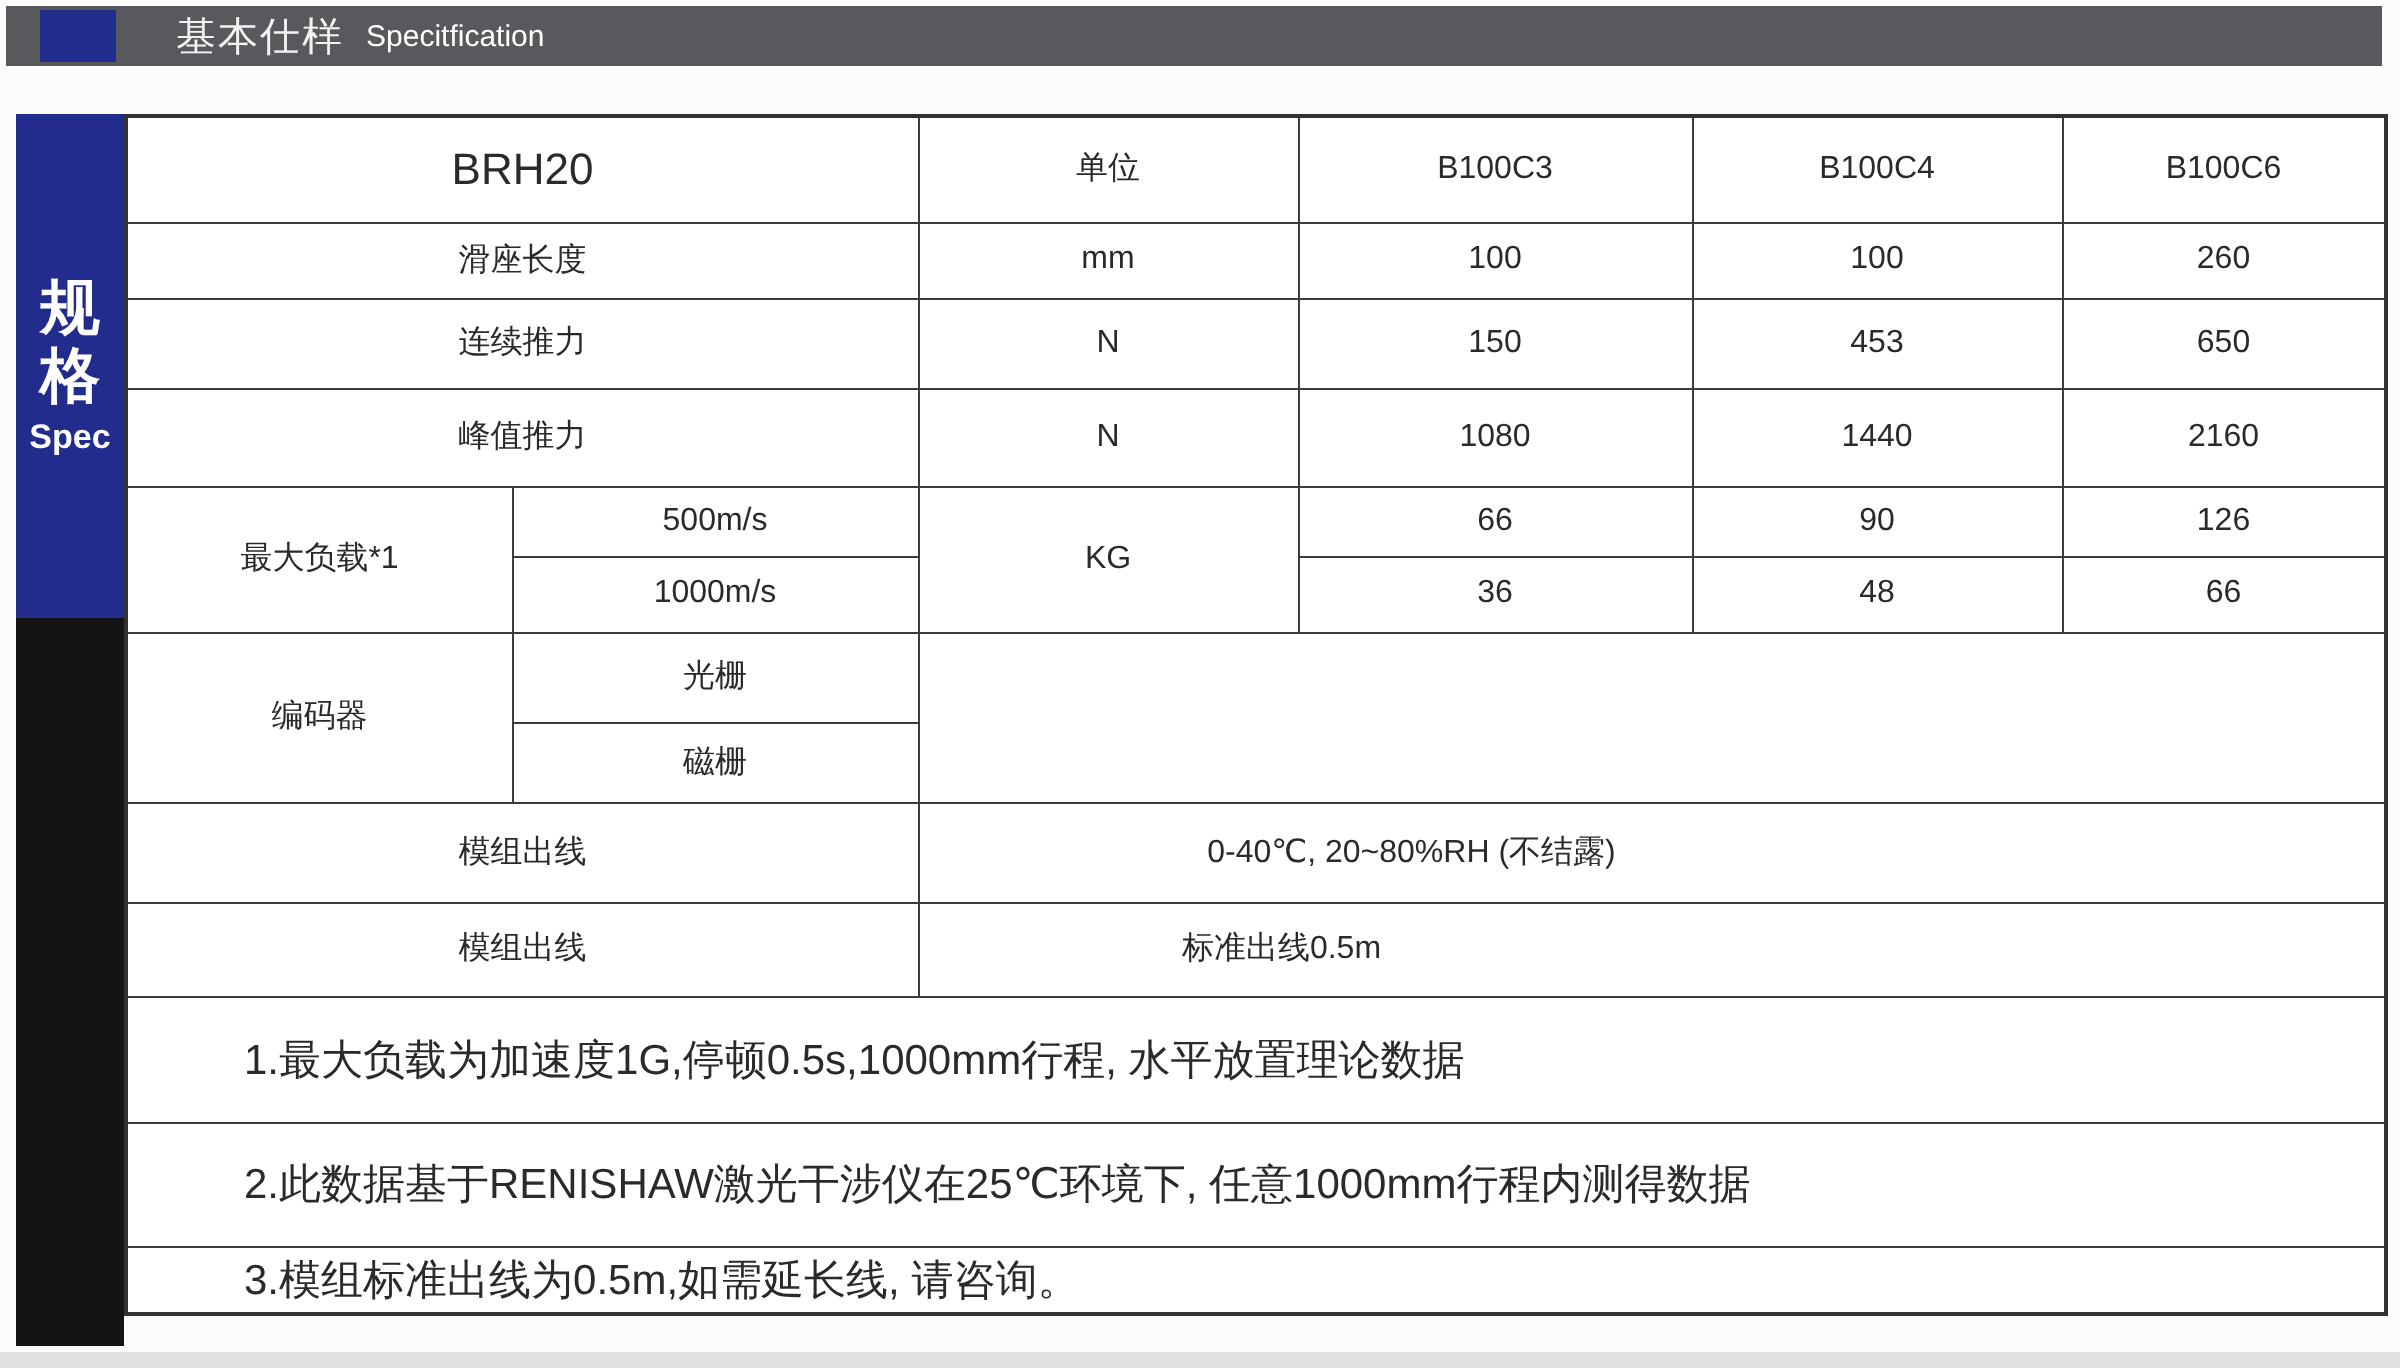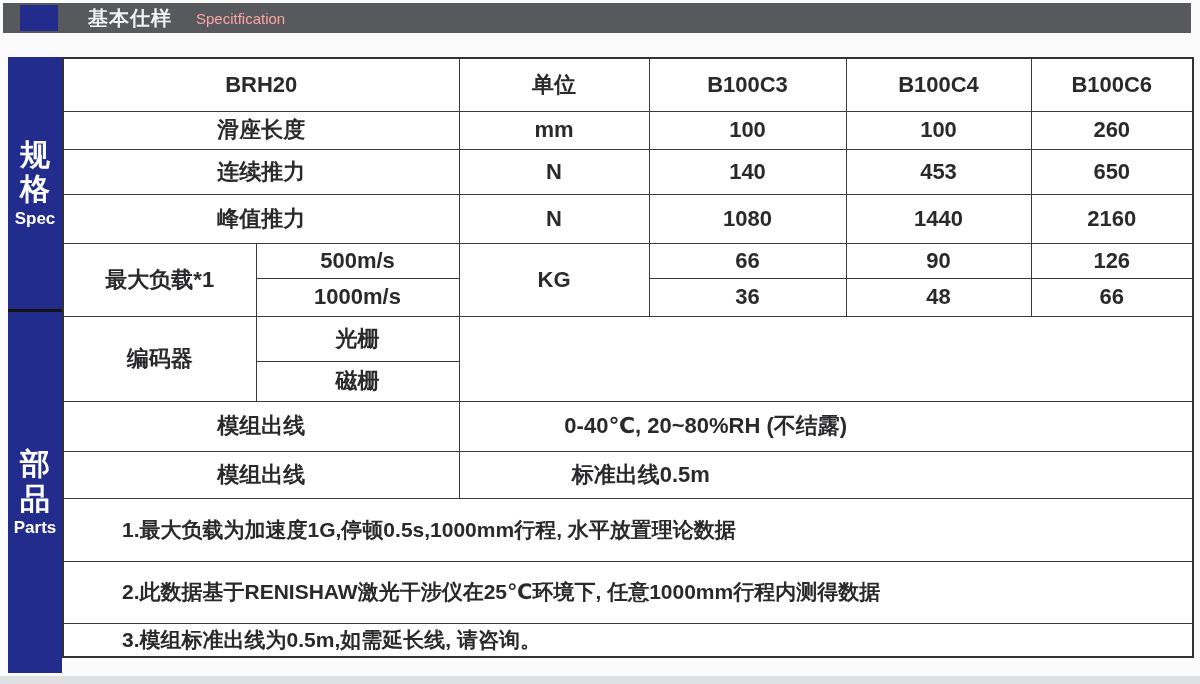--- a/index.html
+++ b/index.html
@@ -14,25 +14,25 @@
   
   .header-bar {
     position:absolute; left:3px; top:3px; width:1188px; height:30px;
     background:#58595c; display:flex; align-items:center;
   }
   .header-accent {
     position:absolute; left:17px; top:2px; width:38px; height:26px;
     background:#212c8c;
   }
   .header-title-zh {
-    margin-left:85px; color:#f2f2f2; font-size:20px; font-weight:700;
+    margin-left:85px; color:#f2f2f2; font-size:20px; font-weight:400;
     letter-spacing:1px; white-space:nowrap;
   }
   .header-title-en {
-    color:#fca5a5; font-size:15px; margin-left:24px; white-space:nowrap;
+    color:#ffffff; font-size:15px; margin-left:11px; white-space:nowrap;
   }
 
   
   .sidebar {
     position:absolute; left:8px; top:57px; width:54px; height:616px;
     background:#141414; display:flex; flex-direction:column;
   }
   .sidebar-seg {
     background:#212c8c; color:#ffffff;
     display:flex; flex-direction:column; align-items:center; justify-content:center;
@@ -44,26 +44,25 @@
     text-align:center; word-break:break-all;
   }
   .sidebar-en { font-size:17px; font-weight:700; margin-top:2px; }
 
   
   .spec-table {
     position:absolute; left:62px; top:57px;
     border-collapse:collapse; table-layout:fixed;
     background:#ffffff;
     border:2.5px solid #323234;
-    font-weight:bold;
   }
   .spec-table td {
     border:1.5px solid #3b3b3d;
     text-align:center; vertical-align:middle;
-    font-size:22px; padding:0; overflow:hidden; white-space:nowrap;
+    font-size:16px; padding:0; overflow:hidden; white-space:nowrap;
   }
   .spec-table td.model-cell { font-size:22px; }
   .spec-table td.note-cell {
     text-align:left; padding-left:58px; font-size:21px;
   }
   .spec-table td.merged-empty { }
   .spec-table td.value-wide-1 { padding-right:240px; }
   .spec-table td.value-wide-2 { padding-right:370px; }
 
   
@@ -78,24 +77,20 @@
 <div class="header-bar">
   <div class="header-accent"></div>
   <span class="header-title-zh">基本仕样</span>
   <span class="header-title-en">Specitfication</span>
 </div>
 
 <div class="sidebar">
   <div class="sidebar-seg seg-spec">
     <div class="sidebar-zh">规格</div>
     <div class="sidebar-en">Spec</div>
-  </div>
-  <div class="sidebar-seg seg-parts">
-    <div class="sidebar-zh">部品</div>
-    <div class="sidebar-en">Parts</div>
   </div>
 </div>
 
 <table class="spec-table">
   <colgroup>
     <col style="width:193px">
       <col style="width:203px">
       <col style="width:190px">
     <col style="width:197px">
       <col style="width:185px">
@@ -115,21 +110,21 @@
       <td colspan="2">滑座长度</td>
       <td>mm</td>
       <td>100</td>
       <td>100</td>
       <td>260</td>
     </tr>
 
     <tr style="height:45px">
       <td colspan="2">连续推力</td>
       <td>N</td>
-      <td>140</td>
+      <td>150</td>
       <td>453</td>
       <td>650</td>
     </tr>
 
     <tr style="height:49px">
       <td colspan="2">峰值推力</td>
       <td>N</td>
       <td>1080</td>
       <td>1440</td>
       <td>2160</td>

